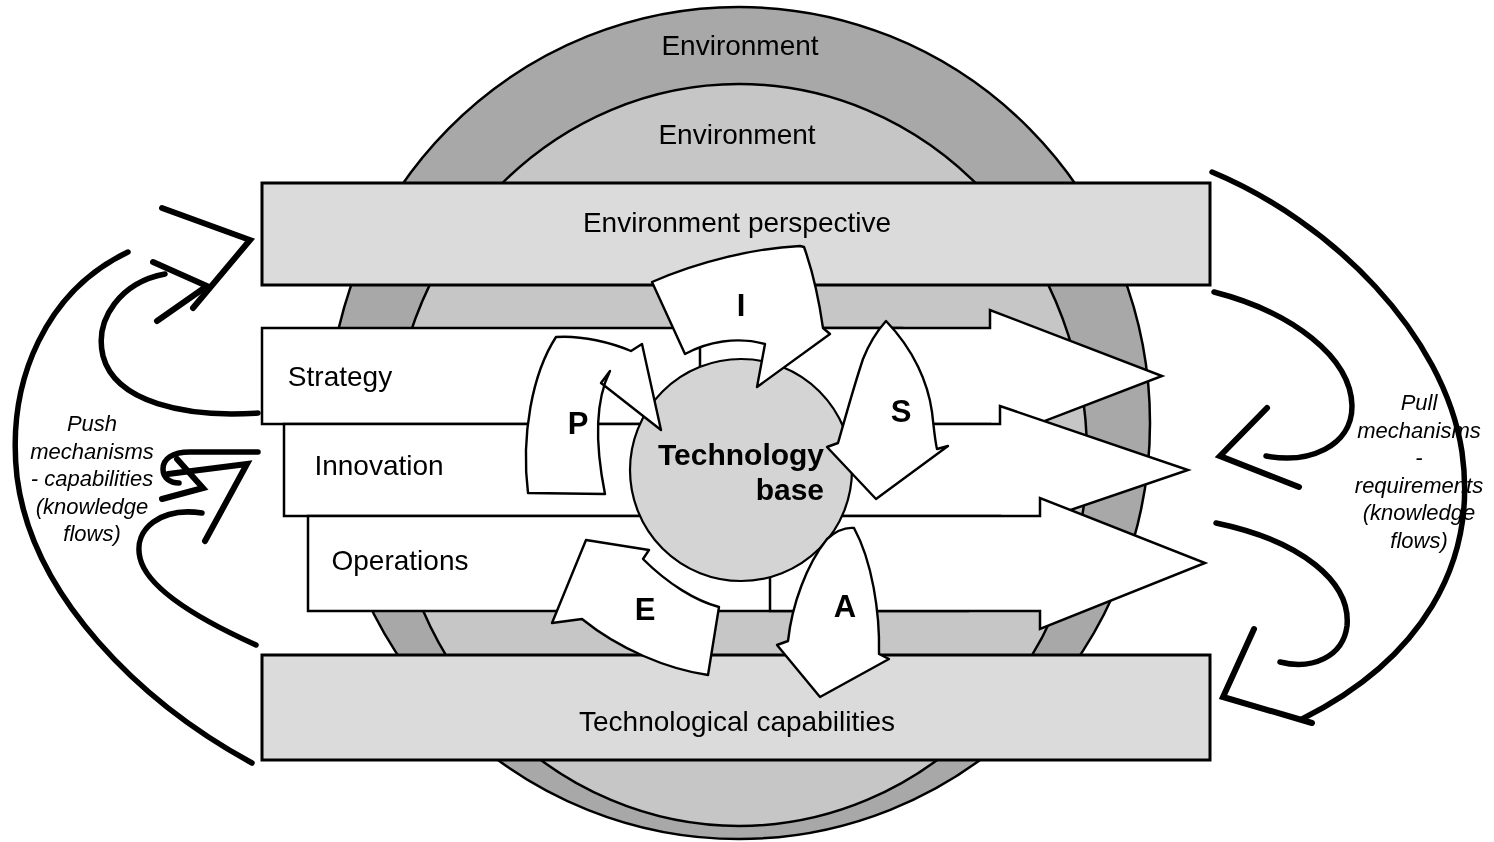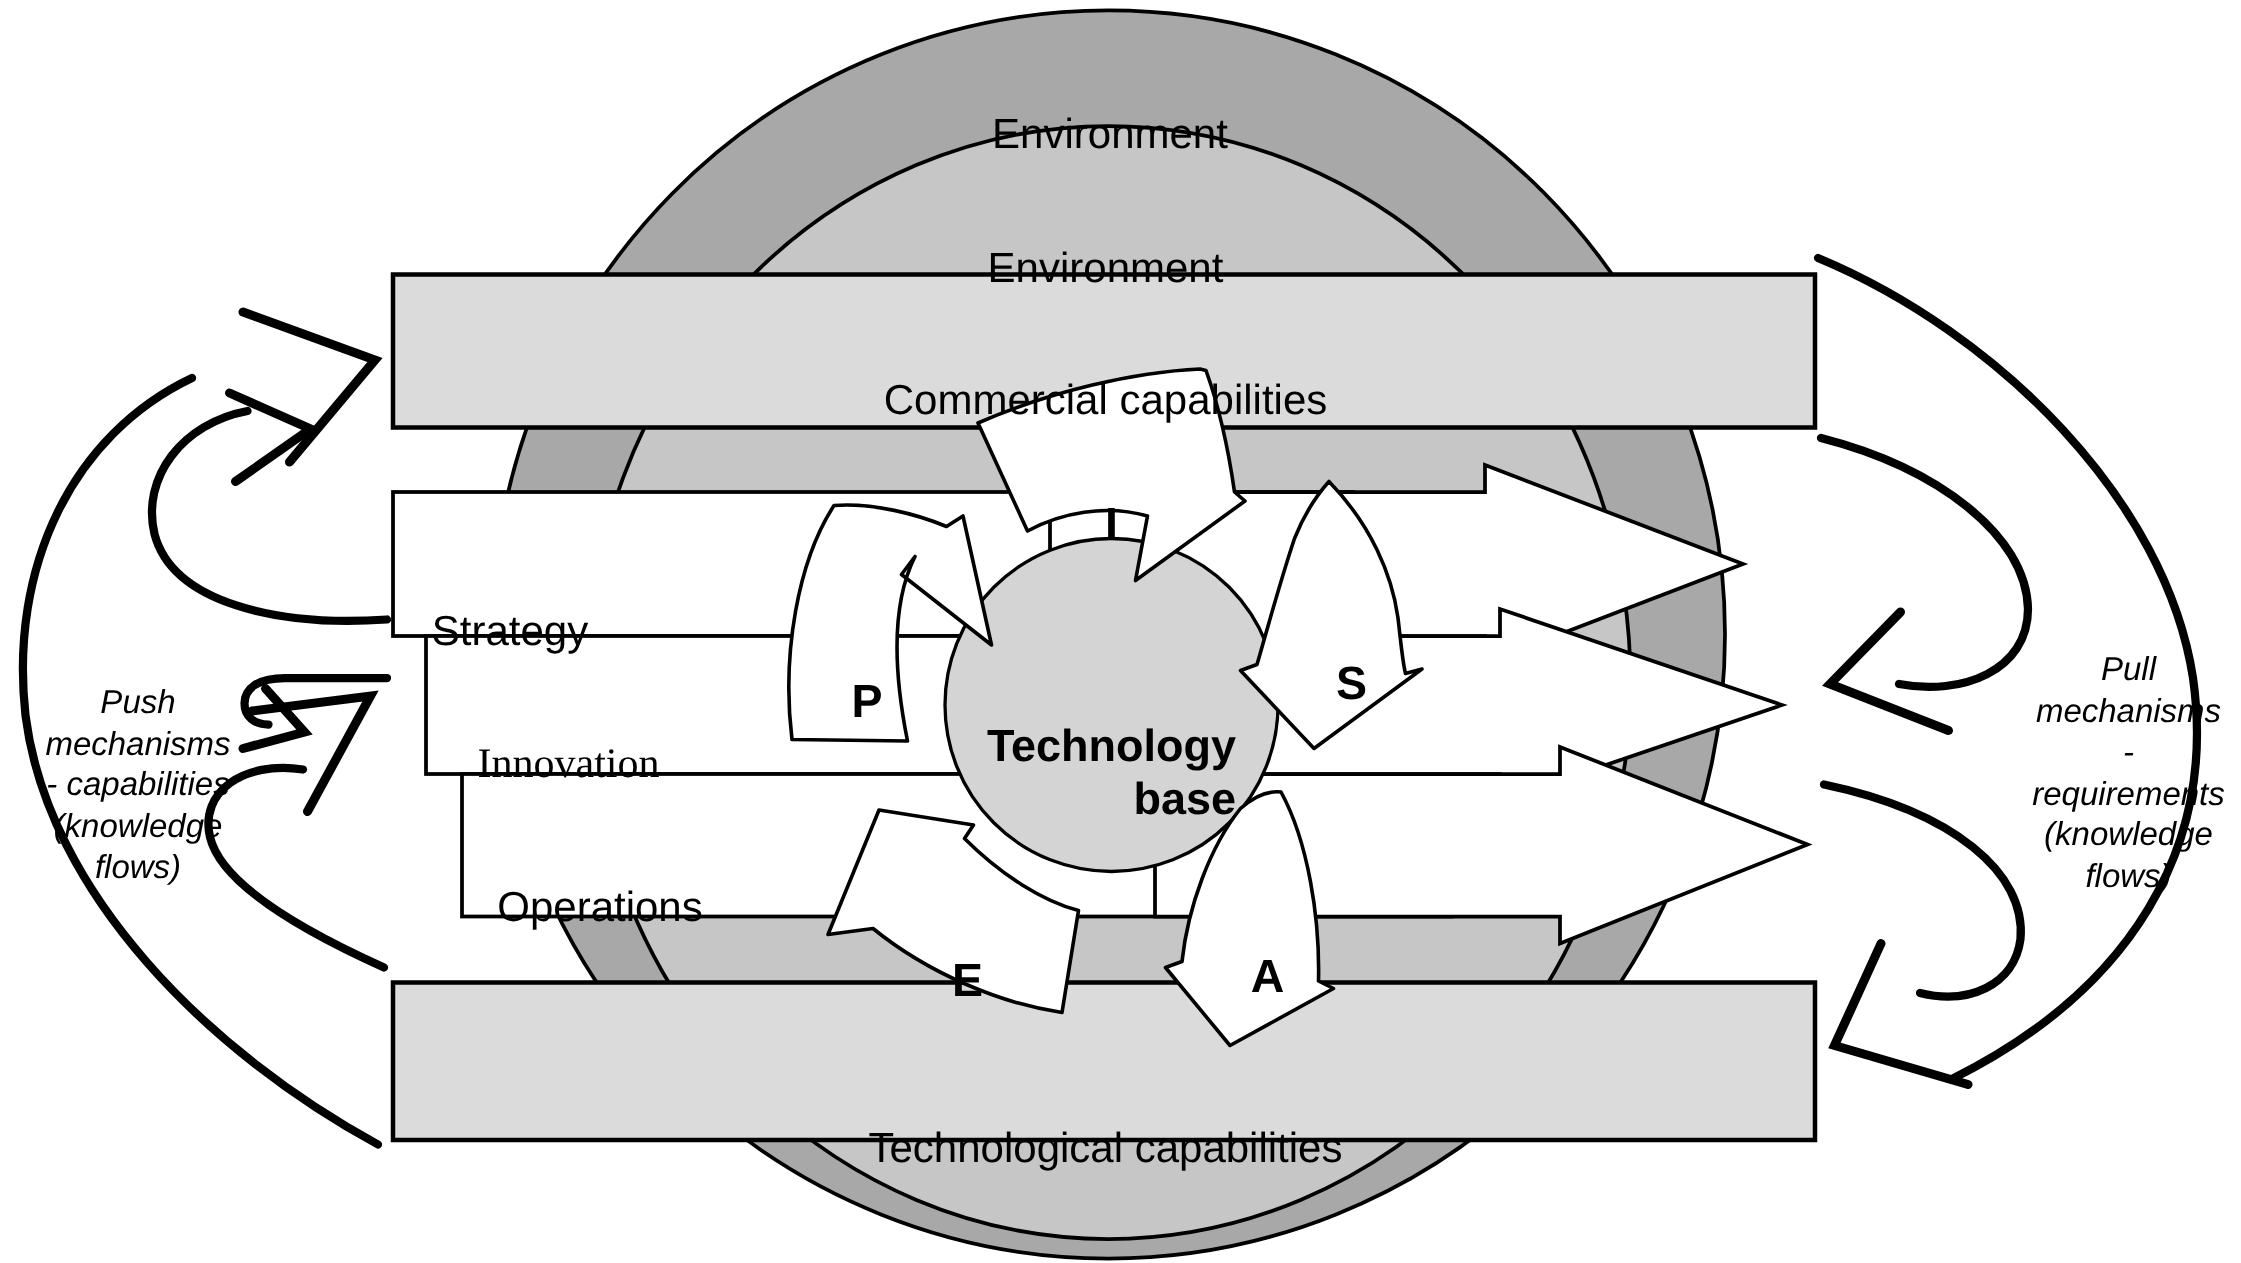--- a/index.html
+++ b/index.html
@@ -3,21 +3,21 @@
 <meta charset="utf-8">
 <style>
   html,body{margin:0;padding:0;background:#ffffff;}
   .stage{
     position:relative;width:1494px;height:842px;background:#ffffff;overflow:hidden;
     font-family:"Liberation Sans", sans-serif;color:#000;
   }
   .stage svg{position:absolute;left:0;top:0;}
   .lbl{
     position:absolute;transform:translate(-50%,-50%);
-    font-size:28px;line-height:1.15;text-align:center;white-space:pre-line;color:#000;margin-top:44px;
+    font-size:28px;line-height:1.15;text-align:center;white-space:pre-line;color:#000;
   }
   .lbl.letter{font-weight:bold;font-size:31px;}
   .lbl.core{font-weight:bold;font-size:30px;line-height:1.15;}
   .lbl.note{font-style:italic;font-size:22px;line-height:1.25;}
 </style>
 </head>
 <body>
 
 <div class="stage">
 
@@ -61,25 +61,25 @@
       <path d="M 1254,629 L 1223,697 L 1312,723" stroke-width="6"></path>
       <path d="M 1214,292 C 1292,312 1351,357 1352,406 C 1352,447 1308,464 1266,456"></path>
       <path d="M 1267,408 L 1220,456 L 1299,487" stroke-width="6"></path>
       <path d="M 1216,523 C 1302,541 1351,582 1347,626 C 1343,657 1312,670 1280,662"></path>
     </g>
   </svg>
 
   <div class="lbl" style="left:740px;top:46px;">Environment</div>
   <div class="lbl" style="left:737px;top:135px;">Environment</div>
 
-  <div class="lbl" style="left:737px;top:223px;">Commercial capabilities</div>
+  <div class="lbl" style="left:737px;top:223px;">Environment perspective</div>
   <div class="lbl" style="left:737px;top:722px;">Technological capabilities</div>
 
   <div class="lbl" style="left:340px;top:377px;">Strategy</div>
-  <div class="lbl" style="left:379px;top:466px;font-family:Liberation Serif, serif;">Innovation</div>
+  <div class="lbl" style="left:379px;top:466px;">Innovation</div>
   <div class="lbl" style="left:400px;top:561px;">Operations</div>
 
   <div class="lbl core" style="left:741px;top:472px;text-align:right;">Technology
 base</div>
 
   <div class="lbl letter" style="left:741px;top:306px;">I</div>
   <div class="lbl letter" style="left:901px;top:412px;">S</div>
   <div class="lbl letter" style="left:845px;top:607px;">A</div>
   <div class="lbl letter" style="left:645px;top:610px;">E</div>
   <div class="lbl letter" style="left:578px;top:424px;">P</div>

